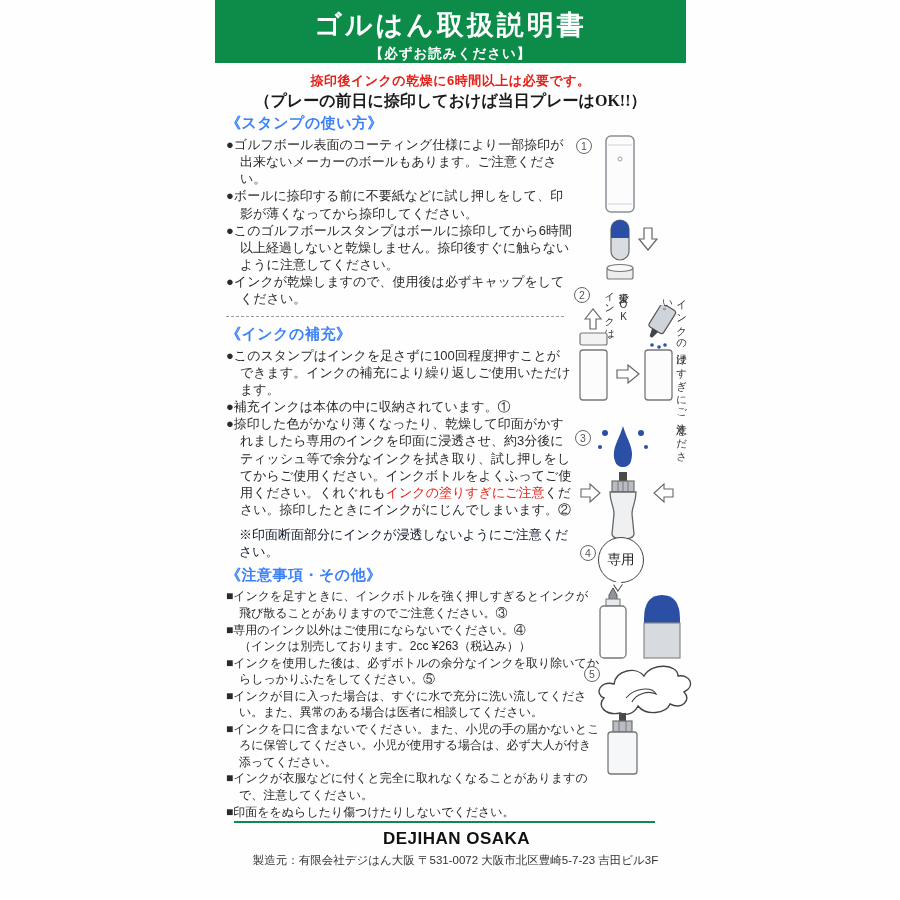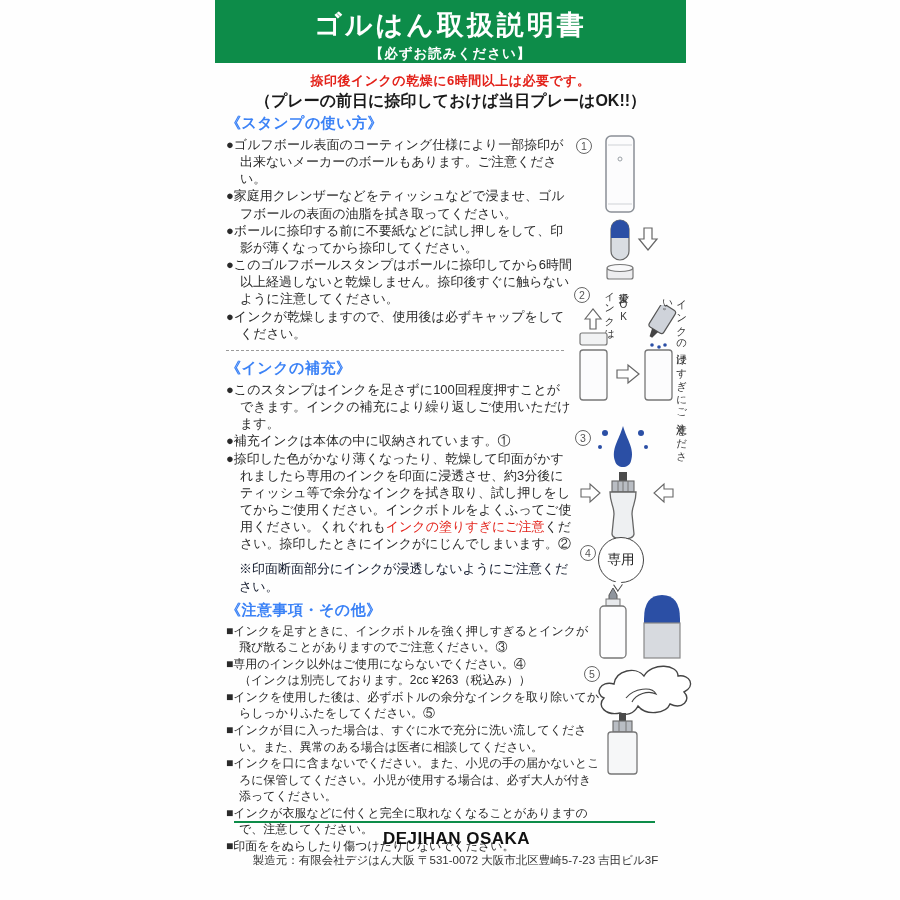--- a/index.html
+++ b/index.html
@@ -14,21 +14,21 @@
   .green-header {
     position: absolute; left: 215px; top: 0; width: 471px; height: 63px;
     background: #0d8c49; color: #fff; text-align: center;
   }
   .header-title { font-size: 27px; font-weight: bold; letter-spacing: 3px; padding-top: 7px; }
   .header-subtitle { font-size: 13.5px; font-weight: bold; letter-spacing: 1px; margin-top: 2px; }
 
   
   .notice { position: absolute; left: 215px; top: 72px; width: 471px; text-align: center; }
   .notice-line1 { color: #e32119; font-size: 13px; font-weight: bold; letter-spacing: 0.5px; }
-  .notice-line2 { color: #1a1a1a; font-size: 16px; font-weight: bold; margin-top: 1px; }
+  .notice-line2 { color: #1a1a1a; font-size: 16px; font-weight: bold; margin-top: 1px; font-family: Liberation Serif, serif; }
 
   
   .text-col { position: absolute; left: 226px; top: 114px; width: 346px; }
   h2.sec { font-size: 15px; font-weight: bold; color: #3b82f6; letter-spacing: 0.5px; margin: 0 0 3px 0; }
   ul.dots, ul.squares { list-style: none; }
   ul.dots { font-size: 13px; line-height: 1.32; color: #2a2a2a; margin-bottom: 8px; }
   ul.dots li { padding-left: 14px; text-indent: -14px; margin: 0; }
   ul.squares { width: 374px; font-size: 12px; line-height: 1.38; color: #2a2a2a; }
   ul.squares li { padding-left: 13px; text-indent: -13px; }
   ul.squares li.sub { text-indent: 0; }
@@ -83,21 +83,20 @@
   <div class="notice">
     <div class="notice-line1">捺印後インクの乾燥に6時間以上は必要です。</div>
     <div class="notice-line2">（プレーの前日に捺印しておけば当日プレーはOK!!）</div>
   </div>
 
   <div class="text-col">
 
     <h2 class="sec">《スタンプの使い方》</h2>
     <ul class="dots">
       <li><span class="mk">●</span><span>ゴルフボール表面のコーティング仕様により一部捺印が出来ないメーカーのボールもあります。ご注意ください。</span></li>
-      <li><span class="mk">●</span><span>家庭用クレンザーなどをティッシュなどで浸ませ、ゴルフボールの表面の油脂を拭き取ってください。</span></li>
       <li><span class="mk">●</span><span>ボールに捺印する前に不要紙などに試し押しをして、印影が薄くなってから捺印してください。</span></li>
       <li><span class="mk">●</span><span>このゴルフボールスタンプはボールに捺印してから6時間以上経過しないと乾燥しません。捺印後すぐに触らないように注意してください。</span></li>
       <li><span class="mk">●</span><span>インクが乾燥しますので、使用後は必ずキャップをしてください。</span></li>
     </ul>
 
     <hr class="sep">
 
     <h2 class="sec">《インクの補充》</h2>
     <ul class="dots">
       <li><span class="mk">●</span><span>このスタンプはインクを足さずに100回程度押すことができます。インクの補充により繰り返しご使用いただけます。</span></li>

